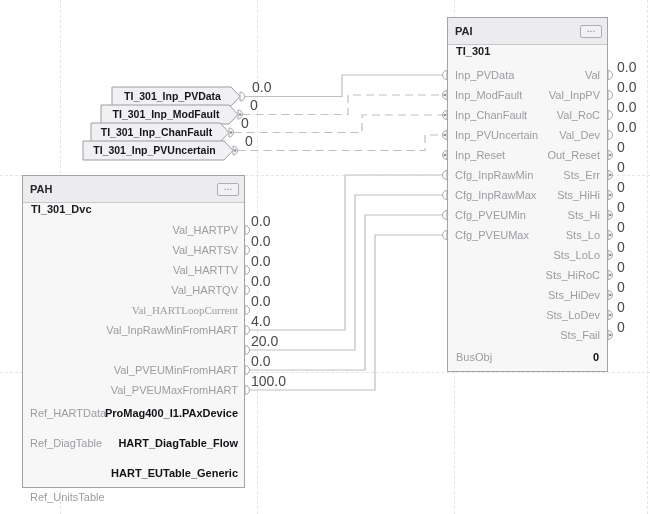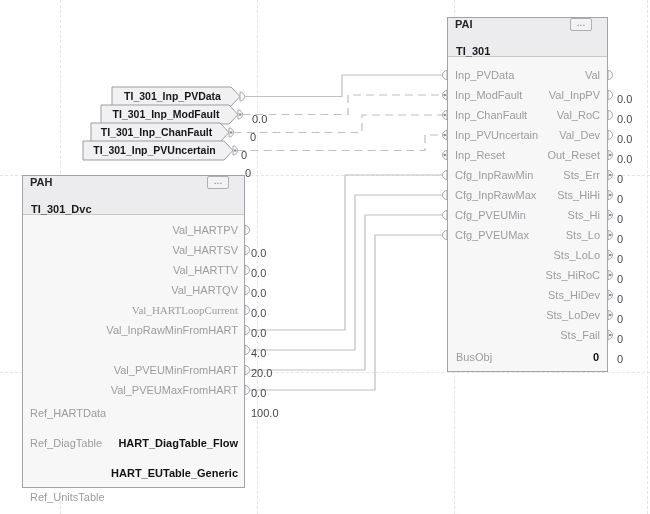--- a/index.html
+++ b/index.html
@@ -4,28 +4,28 @@
 <style>
   html,body{margin:0;padding:0;background:#ffffff;font-family:"Liberation Sans",sans-serif;}
   #canvas{position:relative;width:650px;height:514px;background:#ffffff;overflow:hidden;}
 
   .gridv{position:absolute;top:0;bottom:0;width:0;border-left:1px dashed #e4e4ec;}
   .gridh{position:absolute;left:0;right:0;height:0;border-top:1px dashed #e4e4ec;}
 
   #wire-layer{position:absolute;left:0;top:0;}
 
   .block{position:absolute;background:#f7f7f8;border:1px solid #a3a3a8;box-sizing:border-box;}
-  .block-header{height:39px;background:#ececee;border-bottom:1px solid #c7c7cc;display:flex;justify-content:space-between;padding:0 15px 0 7px;box-sizing:border-box;}
+  .block-header{height:27px;background:#ececee;border-bottom:1px solid #c7c7cc;display:flex;align-items:center;justify-content:space-between;padding:0 5px 0 7px;box-sizing:border-box;}
   .block-title{font-size:11px;font-weight:bold;color:#25252b;}
   .menu-btn{width:22px;height:13px;font-size:10px;line-height:6px;color:#7d7d83;background:#f2f2f4;border:1px solid #aeaeb4;border-radius:2px;padding:0 0 4px 0;font-family:"Liberation Sans",sans-serif;cursor:default;}
   .block-tag{position:absolute;left:8px;top:27px;font-size:11px;font-weight:bold;color:#1b1b20;white-space:nowrap;}
 
   .pin-label{position:absolute;font-size:11px;height:14px;line-height:14px;color:#9c9ca1;white-space:nowrap;}
   .pin-label.right{text-align:right;}
-  .pin-value{position:absolute;font-size:11px;color:#48484d;white-space:nowrap;height:13px;line-height:13px;margin-top:32px;}
+  .pin-value{position:absolute;font-size:14px;color:#48484d;white-space:nowrap;height:13px;line-height:13px;}
   .ref-value{position:absolute;font-size:11px;font-weight:bold;color:#121216;height:14px;line-height:14px;white-space:nowrap;text-align:right;}
   .bus-value{position:absolute;font-size:11px;font-weight:bold;color:#121216;height:14px;line-height:14px;}
   .tag-label{position:absolute;font-size:10.5px;font-weight:bold;color:#17171b;text-align:center;white-space:nowrap;}
 
   .wire{fill:none;stroke:#bfbfc4;stroke-width:1.2;}
   .wire.dashed{stroke-dasharray:8 5;}
   .tagshape{fill:#f1f1f3;stroke:#9d9da2;stroke-width:1;}
   .pin{fill:#fdfdfe;stroke:#a6a6ab;stroke-width:1;}
   .pin-dot{fill:#8e8e94;}
 </style>
@@ -146,20 +146,21 @@
     <div class="pin-label right" style="right: 412px; top: 303px; font-family: Liberation Serif, serif;">Val_HARTLoopCurrent</div>
     <div class="pin-value" style="left: 251px; top: 295px;">0.0</div>
     <div class="pin-label right" style="right: 412px; top: 323px;">Val_InpRawMinFromHART</div>
     <div class="pin-value" style="left: 251px; top: 315px;">4.0</div>
     <div class="pin-value" style="left: 251px; top: 335px;">20.0</div>
     <div class="pin-label right" style="right: 412px; top: 363px;">Val_PVEUMinFromHART</div>
     <div class="pin-value" style="left: 251px; top: 355px;">0.0</div>
     <div class="pin-label right" style="right: 412px; top: 383px;">Val_PVEUMaxFromHART</div>
     <div class="pin-value" style="left: 251px; top: 375px;">100.0</div>
     <div class="pin-label" style="left: 30px; top: 406px;">Ref_HARTData</div>
+    <div class="ref-value" style="right: 412px; top: 406px;">ProMag400_I1.PAxDevice</div>
     <div class="pin-label" style="left: 30px; top: 436px;">Ref_DiagTable</div>
     <div class="ref-value" style="right: 412px; top: 436px;">HART_DiagTable_Flow</div>
     <div class="pin-label" style="left: 30px; top: 490px;">Ref_UnitsTable</div>
     <div class="ref-value" style="right: 412px; top: 466px;">HART_EUTable_Generic</div>
     <div class="pin-label" style="left: 455px; top: 68px;">Inp_PVData</div>
     <div class="pin-label" style="left: 455px; top: 88px;">Inp_ModFault</div>
     <div class="pin-label" style="left: 455px; top: 108px;">Inp_ChanFault</div>
     <div class="pin-label" style="left: 455px; top: 128px;">Inp_PVUncertain</div>
     <div class="pin-label" style="left: 455px; top: 148px;">Inp_Reset</div>
     <div class="pin-label" style="left: 455px; top: 168px;">Cfg_InpRawMin</div>

